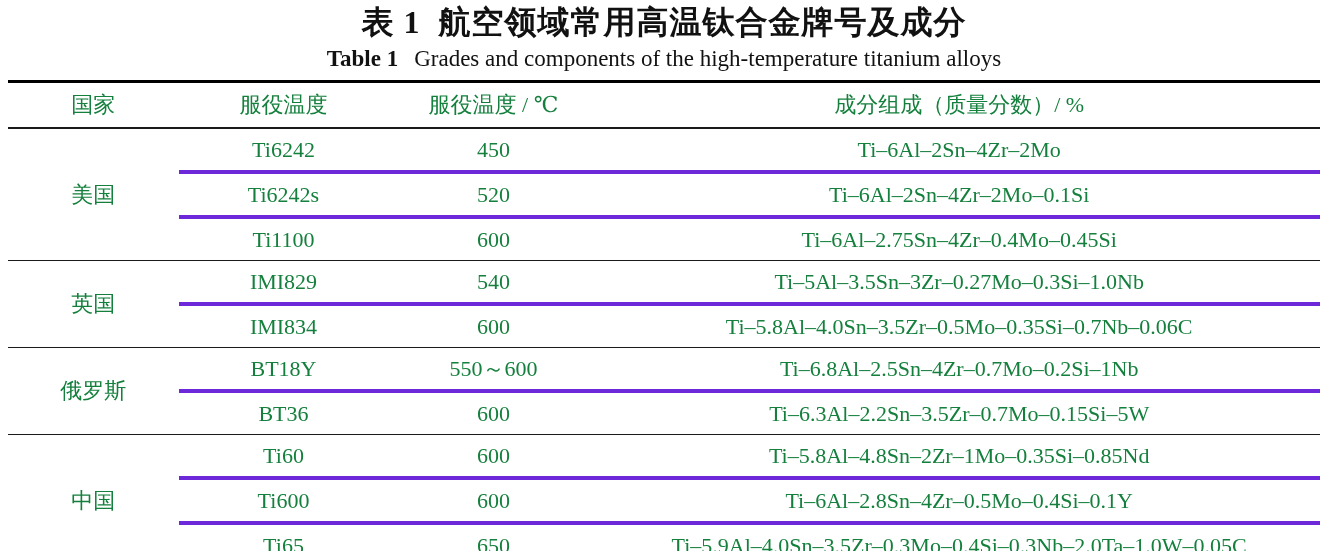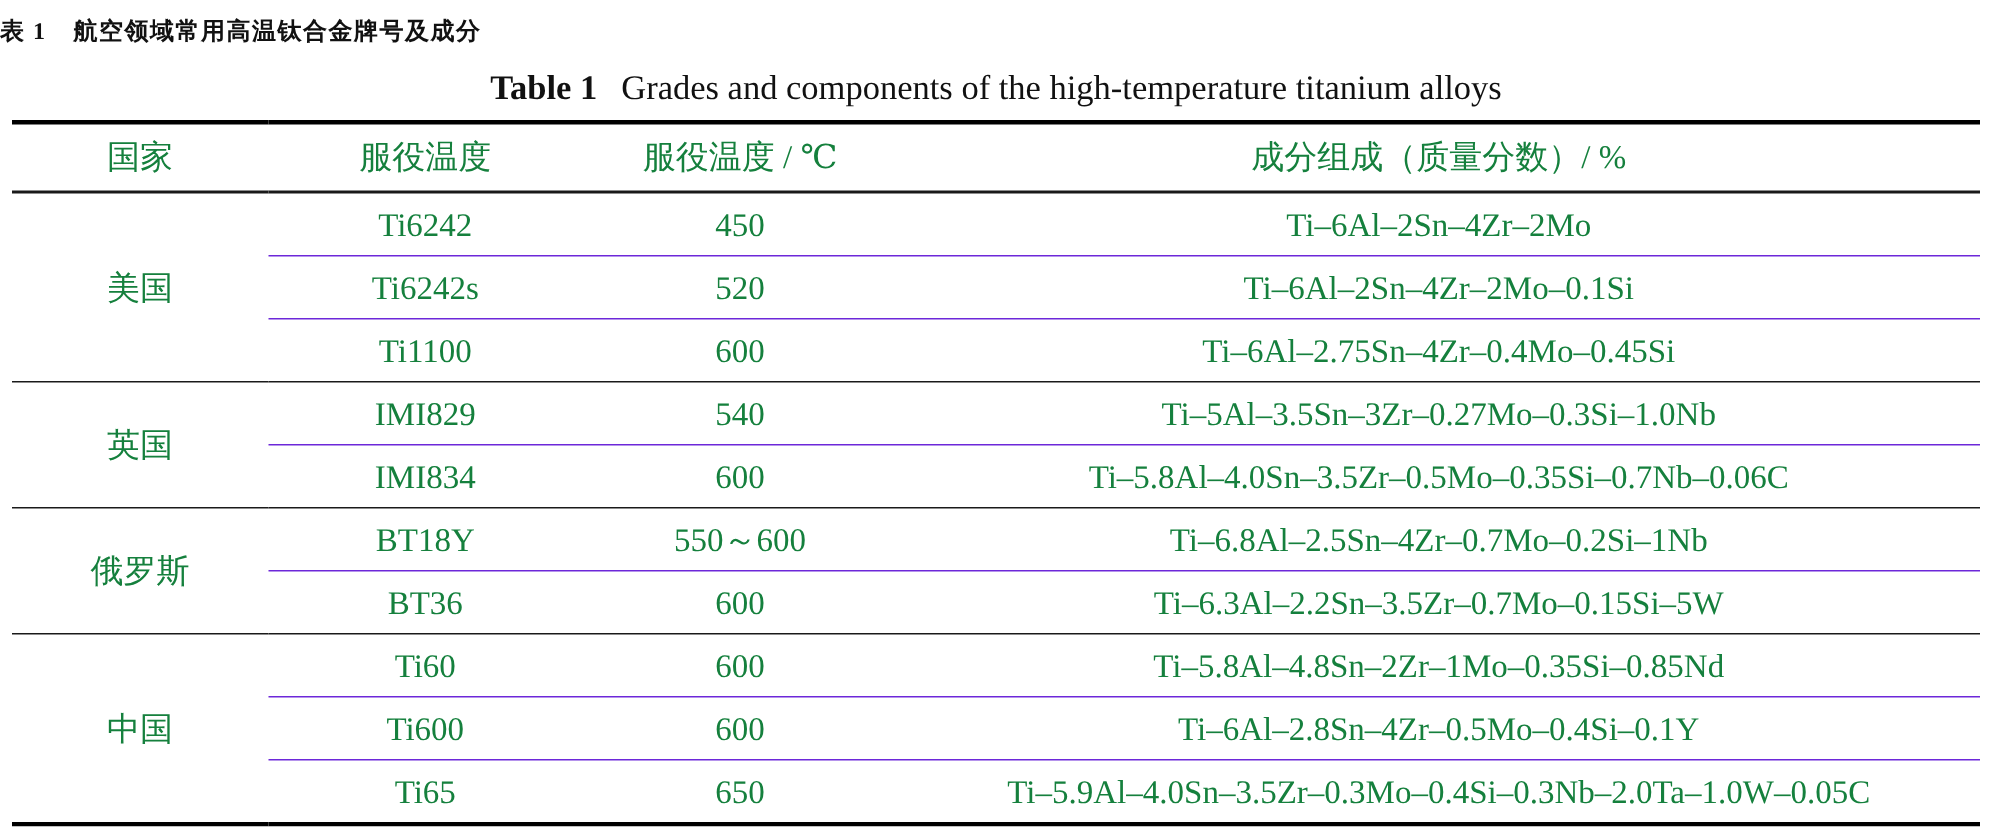--- a/index.html
+++ b/index.html
@@ -11,21 +11,22 @@
     width: 1328px;
     height: 551px;
     overflow: hidden;
     font-family: "Liberation Serif", "DejaVu Serif", serif;
     color: #111111;
   }
   .caption-zh {
     margin-top: 8px;
     height: 28px;
     line-height: 28px;
-    font-size: 16px;
+    text-align: center;
+    font-size: 32px;
     font-weight: bold;
     letter-spacing: 1px;
   }
   .caption-zh .cap-label { margin-right: 18px; }
   .caption-en {
     margin-top: 8px;
     height: 30px;
     line-height: 30px;
     text-align: center;
     font-size: 23px;
@@ -55,21 +56,21 @@
     padding: 0;
     font-size: 22px;
     color: #15803d;
   }
   thead th {
     height: 44px;
     border-bottom: 2px solid #1a1a1a;
   }
   tbody td { height: 41px; }
   td.grade-cell, td.temperature-cell, td.composition-cell {
-    border-bottom: 1px solid #6d28d9;
+    border-bottom: 4px solid #6d28d9;
   }
   td.country-cell { border-bottom: 1.5px solid #1a1a1a; }
   td.group-end    { border-bottom: 1.5px solid #1a1a1a; }
   tbody tr.table-last td { border-bottom: none; }
 </style>
 </head>
 <body>
 
 <div class="caption-zh">
   <span class="cap-label">表 1</span><span>航空领域常用高温钛合金牌号及成分</span>

